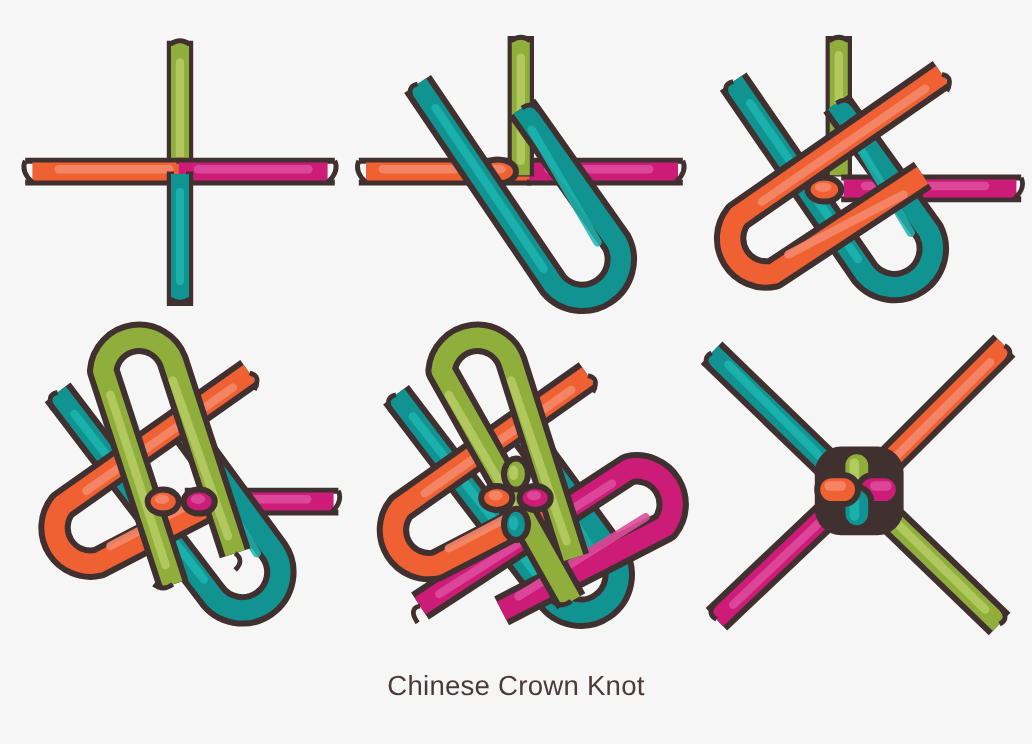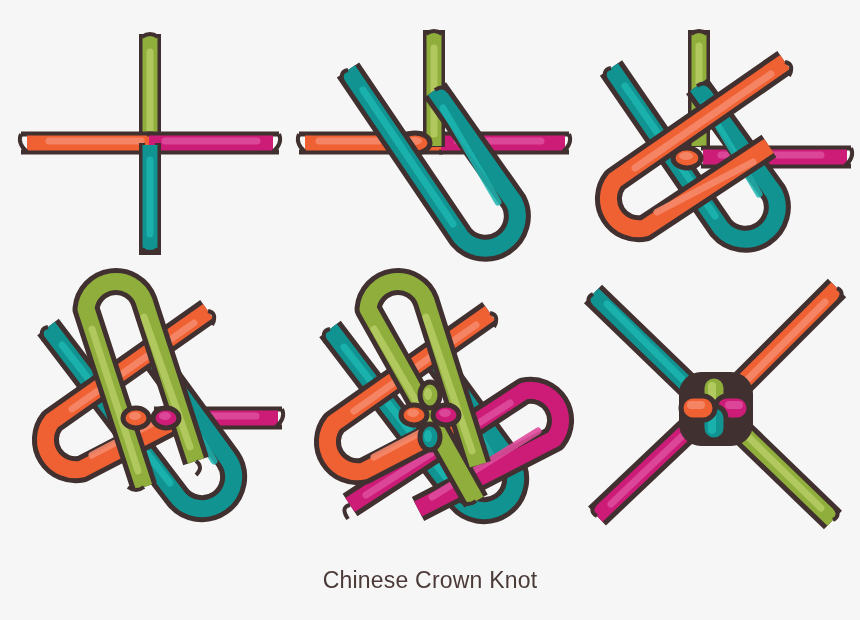--- a/index.html
+++ b/index.html
@@ -45,21 +45,21 @@
   .step-5 { left: 310px; top: 275px; }
   .step-6 { left: 575px; top: 268px; }
 
   .caption-row {
     position: absolute;
     left: 0;
     top: 548px;
     width: 860px;
     height: 46px;
     display: flex;
-    align-items: flex-end;
+    align-items: center;
     justify-content: center;
   }
   #diagram-caption {
     font-family: "Liberation Sans", sans-serif;
     font-size: 23px;
     font-weight: 400;
     letter-spacing: 0.2px;
     color: #4a3a38;
     white-space: nowrap;
   }

